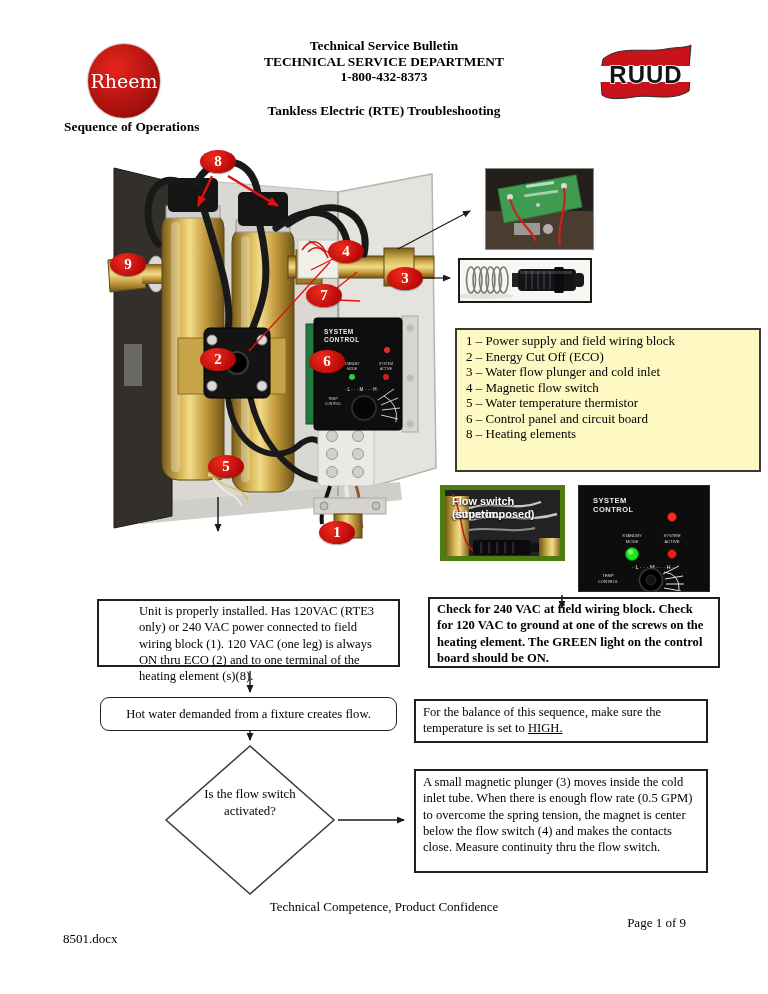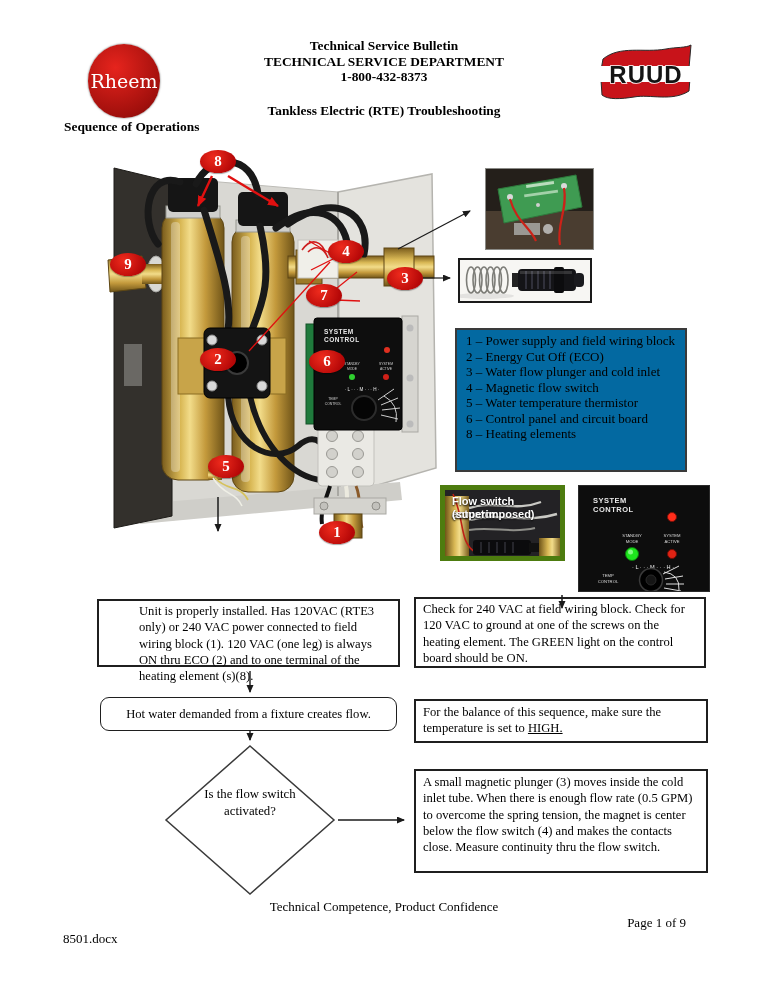--- a/index.html
+++ b/index.html
@@ -9,23 +9,23 @@
   .bold{font-weight:bold;}
   .hline{font-weight:bold;font-size:13.4px;line-height:15.6px;text-align:center;}
   .flowbox{position:absolute;background:#fff;border:2px solid #1f1f1f;
            font-size:12.6px;line-height:16.3px;padding:2px 7px;box-sizing:border-box;z-index:2;}
   .callout{position:absolute;width:36px;height:23px;border-radius:50%;
            background:radial-gradient(circle at 38% 32%, #ee2b1d 0%, #b50707 75%);
            color:#fff;display:flex;align-items:center;justify-content:center;
            font-weight:bold;font-size:15px;z-index:5;
            box-shadow:0 1px 1px rgba(0,0,0,.35);}
   .inset{position:absolute;overflow:hidden;z-index:1;}
-  #legend-box{position:absolute;left:455px;top:328px;width:232px;height:144px;
+  #legend-box{position:absolute;left:455px;top:328px;width:306px;height:144px;
               border:2px solid #3a3a3a;box-sizing:border-box;padding:3px 9px;
-              font-size:13px;line-height:15.5px;background:#0369a1;z-index:2;}
+              font-size:13px;line-height:15.5px;background:#fef9c3;z-index:2;}
   #legend-box span{display:block;}
   #overlay{position:absolute;left:0;top:0;z-index:4;pointer-events:none;}
   .actuator-label{position:absolute;left:7px;color:#fff;font-family:"Liberation Sans",sans-serif;
                   font-weight:bold;font-size:11px;line-height:13px;text-shadow:0 1px 2px #000;z-index:2;}
   .diamond-text{position:absolute;left:200px;top:786px;width:100px;text-align:center;
                 font-size:12.8px;line-height:16.5px;z-index:5;}
   .footer-text{position:absolute;font-size:13px;}
 </style>
 </head>
 <body>
@@ -320,21 +320,21 @@
 <div class="callout" style="left:328px;top:240px;">4</div>
 <div class="callout" style="left:387px;top:267px;">3</div>
 <div class="callout" style="left:306px;top:284px;">7</div>
 <div class="callout" style="left:200px;top:348px;">2</div>
 <div class="callout" style="left:309px;top:350px;">6</div>
 <div class="callout" style="left:208px;top:455px;">5</div>
 <div class="callout" style="left:319px;top:521px;">1</div>
 
 <div class="flowbox" style="left:97px;top:599px;width:303px;height:68px;padding-left:40px;">Unit is properly installed. Has 120VAC (RTE3 only) or 240 VAC power connected to field wiring block (1). 120 VAC (one leg) is always ON thru ECO (2) and to one terminal of the heating element (s)(8).</div>
 
-<div class="flowbox" style="left:414px;top:597px;width:292px;height:71px;">Check for 240 VAC at field wiring block. Check for 120 VAC to ground at one of the screws on the heating element. The GREEN light on the control board should be ON.</div>
+<div class="flowbox" style="left:428px;top:597px;width:292px;height:71px;font-weight:bold;">Check for 240 VAC at field wiring block. Check for 120 VAC to ground at one of the screws on the heating element. The GREEN light on the control board should be ON.</div>
 
 <div class="flowbox" style="left:100px;top:697px;width:297px;height:31px;border-width:1.5px;border-radius:9px;
             display:flex;align-items:center;justify-content:center;padding:16px 6px;">
   <span>Hot water demanded from a fixture creates flow.</span>
 </div>
 
 <div class="flowbox" style="left:414px;top:699px;width:294px;height:44px;padding:3px 7px;">
   <span>For the balance of this sequence, make sure the temperature is set to </span><u>HIGH.</u>
 </div>
 

